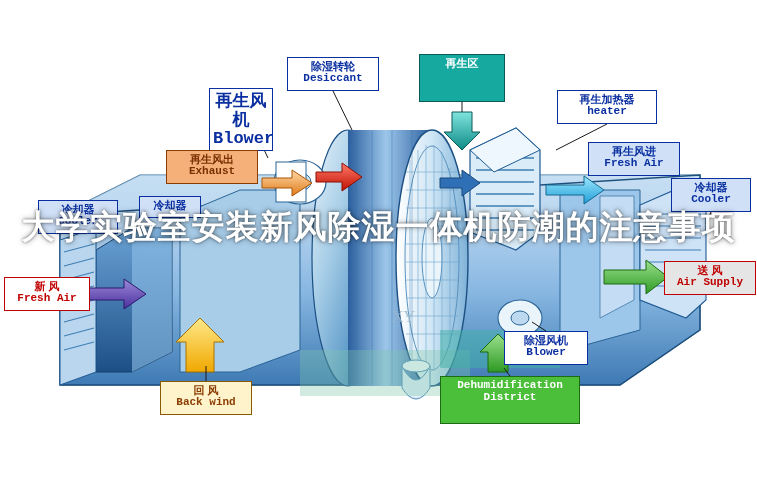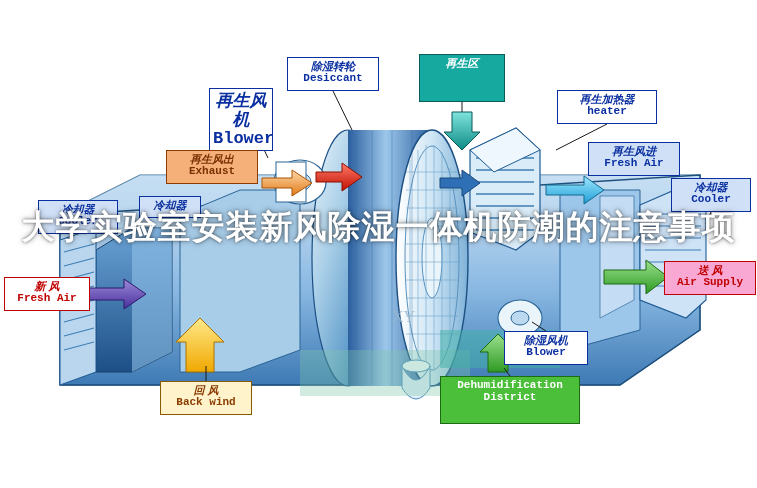--- a/index.html
+++ b/index.html
@@ -1,21 +1,21 @@
 <!DOCTYPE html>
 <html><head>
 <meta charset="utf-8">
 <style>
   html,body{margin:0;padding:0;background:#ffffff;}
   #page{position:relative;width:757px;height:488px;overflow:hidden;background:#ffffff;
         font-family:"Liberation Sans",sans-serif;}
   #svgroot{position:absolute;left:0;top:0;}
   .lbl{position:absolute;box-sizing:border-box;text-align:center;line-height:1.12;
        font-family:"Liberation Mono","DejaVu Sans Mono",monospace;}
-  .lbl .cn{font-family:"Liberation Sans","DejaVu Sans",sans-serif;font-weight:bold;display:block;font-style:italic;}
+  .lbl .cn{font-family:"Liberation Sans","DejaVu Sans",sans-serif;font-weight:bold;display:block;}
   .lbl .en{display:block;font-weight:bold;}
   .overlay-title{position:absolute;left:0;top:205px;width:757px;text-align:center;
       font-family:"Liberation Sans","DejaVu Sans",sans-serif;font-weight:bold;
       font-size:33px;line-height:44px;color:#ffffff;letter-spacing:1px;
       text-shadow:0 0 3px rgba(0,0,0,.55),0 0 6px rgba(0,0,0,.35);}
 </style>
 </head>
 <body>
 
 <div id="page">
@@ -228,21 +228,21 @@
         <span class="cn">冷却器</span>
       </div>
       <div class="lbl" style="left: 671px; top: 178px; width: 80px; min-height: 34px; background: rgb(207, 224, 247); border: 1px solid rgb(10, 47, 160); color: rgb(10, 47, 160); font-size: 11px; padding: 2px 3px;">
         <span class="cn">冷却器</span>
         <span class="en" style="white-space: pre-line;">Cooler</span>
       </div>
       <div class="lbl" style="left: 4px; top: 277px; width: 86px; min-height: 34px; background: rgb(255, 255, 255); border: 1px solid rgb(192, 0, 0); color: rgb(192, 0, 0); font-size: 11px; padding: 2px 3px;">
         <span class="cn">新 风</span>
         <span class="en" style="white-space: pre-line;">Fresh Air</span>
       </div>
-      <div class="lbl" style="left: 664px; top: 261px; width: 92px; min-height: 34px; background: #f9a8d4; border: 1px solid rgb(192, 0, 0); color: rgb(192, 0, 0); font-size: 11px; padding: 2px 3px;">
+      <div class="lbl" style="left: 664px; top: 261px; width: 92px; min-height: 34px; background: #e5e5e5; border: 1px solid rgb(192, 0, 0); color: rgb(192, 0, 0); font-size: 11px; padding: 2px 3px;">
         <span class="cn">送 风</span>
         <span class="en" style="white-space: pre-line;">Air Supply</span>
       </div>
       <div class="lbl" style="left: 504px; top: 331px; width: 84px; min-height: 34px; background: rgb(255, 255, 255); border: 1px solid rgb(10, 47, 160); color: rgb(10, 47, 160); font-size: 11px; padding: 2px 3px;">
         <span class="cn">除湿风机</span>
         <span class="en" style="white-space: pre-line;">Blower</span>
       </div>
       <div class="lbl" style="left: 160px; top: 381px; width: 92px; min-height: 34px; background: rgb(255, 243, 204); border: 1px solid rgb(138, 90, 0); color: rgb(138, 59, 0); font-size: 11px; padding: 2px 3px;">
         <span class="cn">回 风</span>
         <span class="en" style="white-space: pre-line;">Back wind</span>

